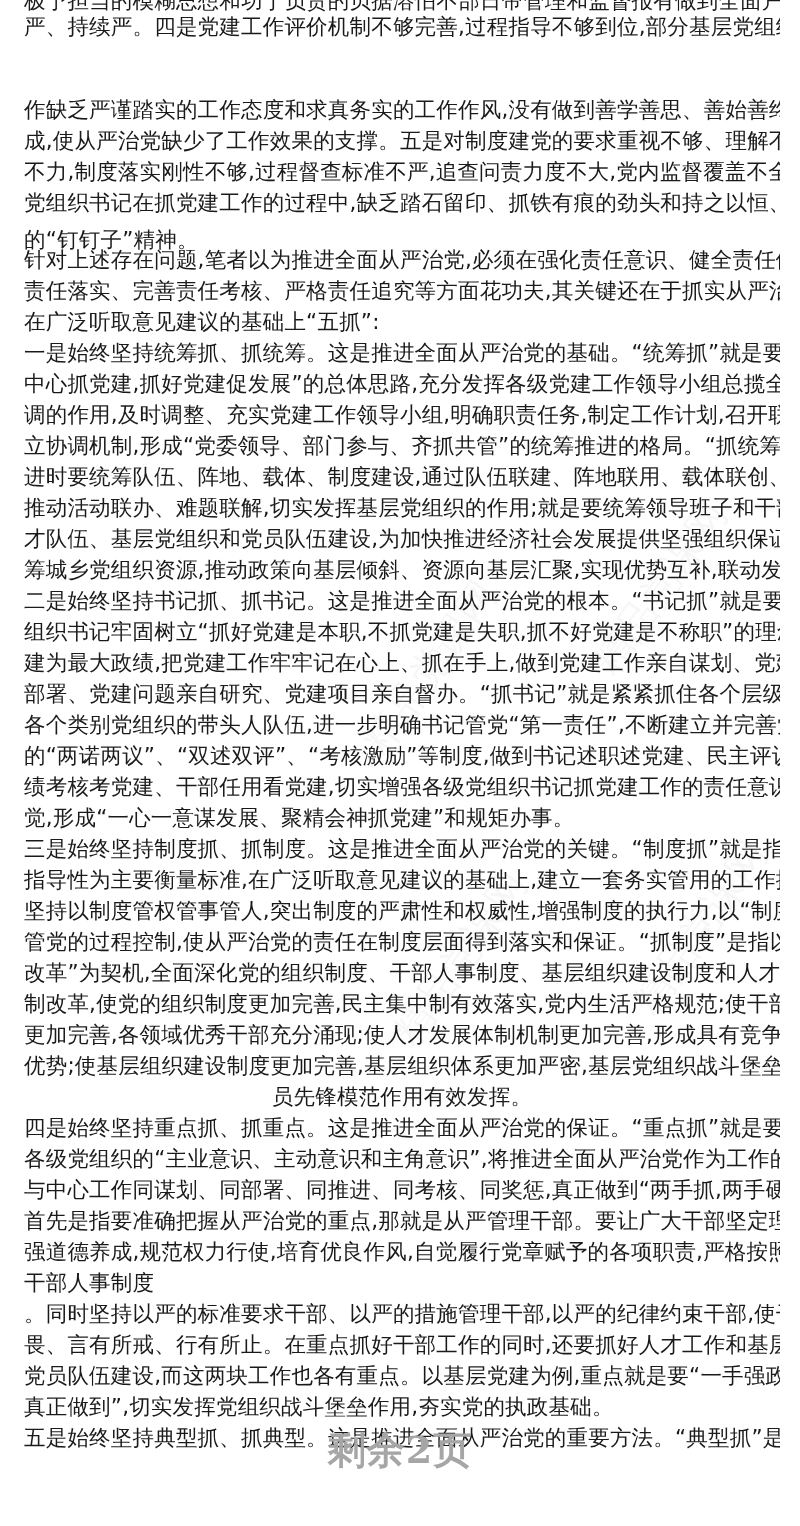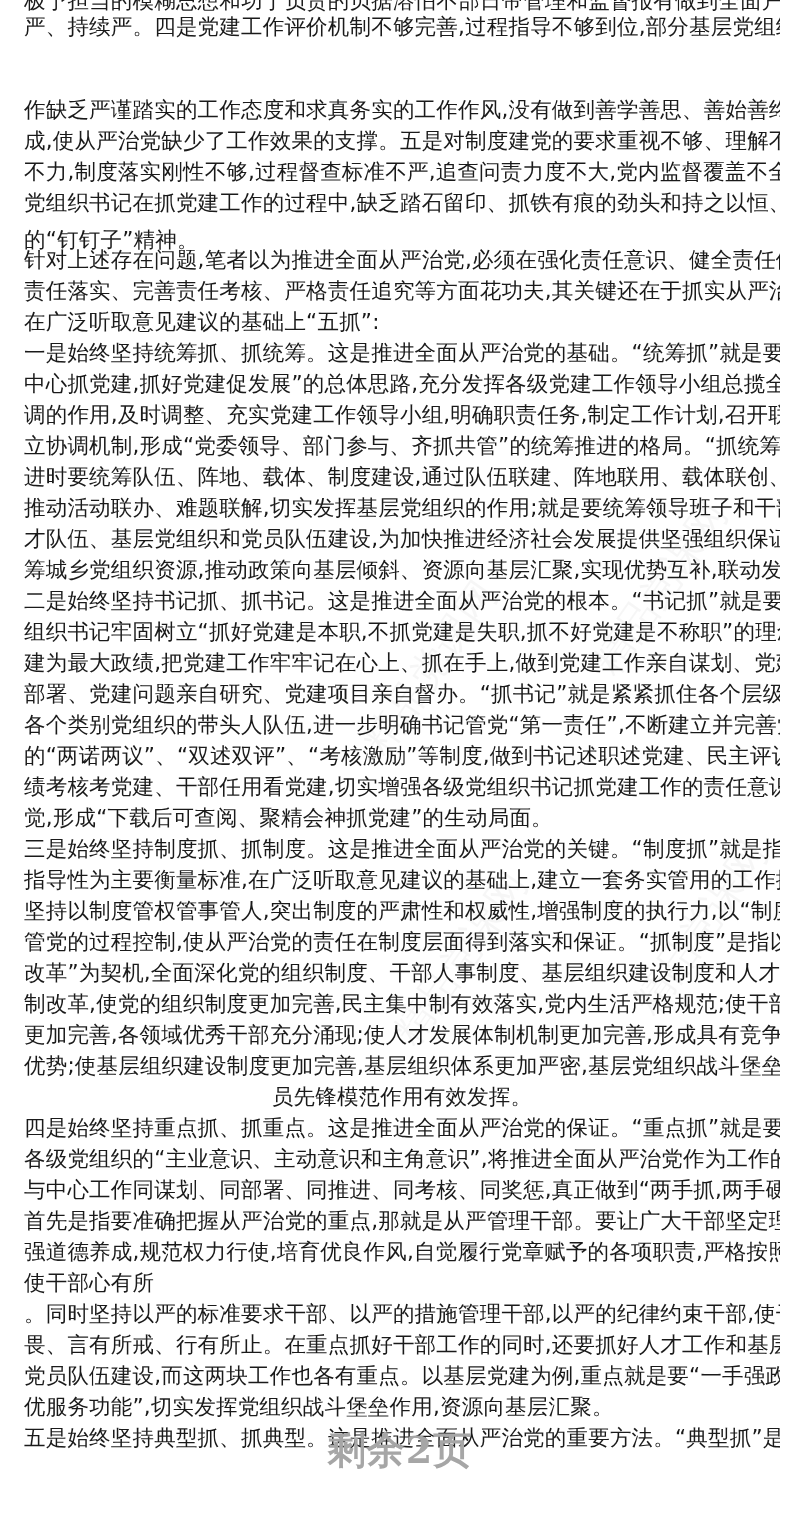--- a/index.html
+++ b/index.html
@@ -83,40 +83,40 @@
       <div class="line" style="top: 493px;">推动活动联办、难题联解,切实发挥基层党组织的作用;就是要统筹领导班子和干部队伍、人</div>
       <div class="line" style="top: 524px;">才队伍、基层党组织和党员队伍建设,为加快推进经济社会发展提供坚强组织保证;就是要统</div>
       <div class="line" style="top: 555px;">筹城乡党组织资源,推动政策向基层倾斜、资源向基层汇聚,实现优势互补,联动发展。</div>
       <div class="line" style="top: 586px;">二是始终坚持书记抓、抓书记。这是推进全面从严治党的根本。“书记抓”就是要引导各级党</div>
       <div class="line" style="top: 617px;">组织书记牢固树立“抓好党建是本职,不抓党建是失职,抓不好党建是不称职”的理念,以抓好党</div>
       <div class="line" style="top: 648px;">建为最大政绩,把党建工作牢牢记在心上、抓在手上,做到党建工作亲自谋划、党建任务亲自</div>
       <div class="line" style="top: 679px;">部署、党建问题亲自研究、党建项目亲自督办。“抓书记”就是紧紧抓住各个层级、各个领域、</div>
       <div class="line" style="top: 710px;">各个类别党组织的带头人队伍,进一步明确书记管党“第一责任”,不断建立并完善党组织书记</div>
       <div class="line" style="top: 741px;">的“两诺两议”、“双述双评”、“考核激励”等制度,做到书记述职述党建、民主评议评党建、政</div>
       <div class="line" style="top: 772px;">绩考核考党建、干部任用看党建,切实增强各级党组织书记抓党建工作的责任意识和政治自</div>
-      <div class="line" style="top: 803px;">觉,形成“下载后可查阅、聚精会神抓党建”的生动局面。</div>
+      <div class="line" style="top: 803px;">觉,形成“一心一意谋发展、聚精会神抓党建”和规矩办事。</div>
       <div class="line" style="top: 834px;">三是始终坚持制度抓、抓制度。这是推进全面从严治党的关键。“制度抓”就是指以针对性和</div>
       <div class="line" style="top: 865px;">指导性为主要衡量标准,在广泛听取意见建议的基础上,建立一套务实管用的工作推进机制,</div>
       <div class="line" style="top: 896px;">坚持以制度管权管事管人,突出制度的严肃性和权威性,增强制度的执行力,以“制度建设”严格</div>
       <div class="line" style="top: 927px;">管党的过程控制,使从严治党的责任在制度层面得到落实和保证。“抓制度”是指以“党建制度</div>
       <div class="line" style="top: 958px;">改革”为契机,全面深化党的组织制度、干部人事制度、基层组织建设制度和人才发展体制机</div>
       <div class="line" style="top: 989px;">制改革,使党的组织制度更加完善,民主集中制有效落实,党内生活严格规范;使干部人事制度</div>
       <div class="line" style="top: 1020px;">更加完善,各领域优秀干部充分涌现;使人才发展体制机制更加完善,形成具有竞争力的人才</div>
       <div class="line" style="top: 1051px;">优势;使基层组织建设制度更加完善,基层组织体系更加严密,基层党组织战斗堡垒作用和党</div>
       <div class="line" style="top: 1082px; text-align: center;">员先锋模范作用有效发挥。</div>
       <div class="line" style="top: 1113px;">四是始终坚持重点抓、抓重点。这是推进全面从严治党的保证。“重点抓”就是要进一步强化</div>
       <div class="line" style="top: 1144px;">各级党组织的“主业意识、主动意识和主角意识”,将推进全面从严治党作为工作的重中之重,</div>
       <div class="line" style="top: 1175px;">与中心工作同谋划、同部署、同推进、同考核、同奖惩,真正做到“两手抓,两手硬”。“抓重点”</div>
       <div class="line" style="top: 1206px;">首先是指要准确把握从严治党的重点,那就是从严管理干部。要让广大干部坚定理念信念,加</div>
       <div class="line" style="top: 1237px;">强道德养成,规范权力行使,培育优良作风,自觉履行党章赋予的各项职责,严格按照党的原则</div>
-      <div class="line" style="top: 1268px;">使干部心有所</div>
+      <div class="line" style="top: 1268px;">干部人事制度</div>
       <div class="line" style="top: 1299px;"> 。同时坚持以严的标准要求干部、以严的措施管理干部,以严的纪律约束干部,使干部心有所</div>
       <div class="line" style="top: 1330px;">畏、言有所戒、行有所止。在重点抓好干部工作的同时,还要抓好人才工作和基层党组织、</div>
       <div class="line" style="top: 1361px;">党员队伍建设,而这两块工作也各有重点。以基层党建为例,重点就是要“一手强政治功能,一手</div>
-      <div class="line" style="top: 1392px;">优服务功能”,切实发挥党组织战斗堡垒作用,资源向基层汇聚。</div>
+      <div class="line" style="top: 1392px;">真正做到”,切实发挥党组织战斗堡垒作用,夯实党的执政基础。</div>
       <div class="line" style="top: 1423px;">五是始终坚持典型抓、抓典型。这是推进全面从严治党的重要方法。“典型抓”是指要主动适</div>
     </div>
 
   <div class="watermark" style="left:330px; top:640px;">精品党课网</div>
   <div class="watermark" style="left:560px; top:560px;">精品党课网</div>
   <div class="watermark" style="left:600px; top:900px;">精品党课网</div>
   <div class="watermark" style="left:360px; top:930px;">精品党课网</div>
 
   <div class="download-banner">
     <span>剩余2页</span>

